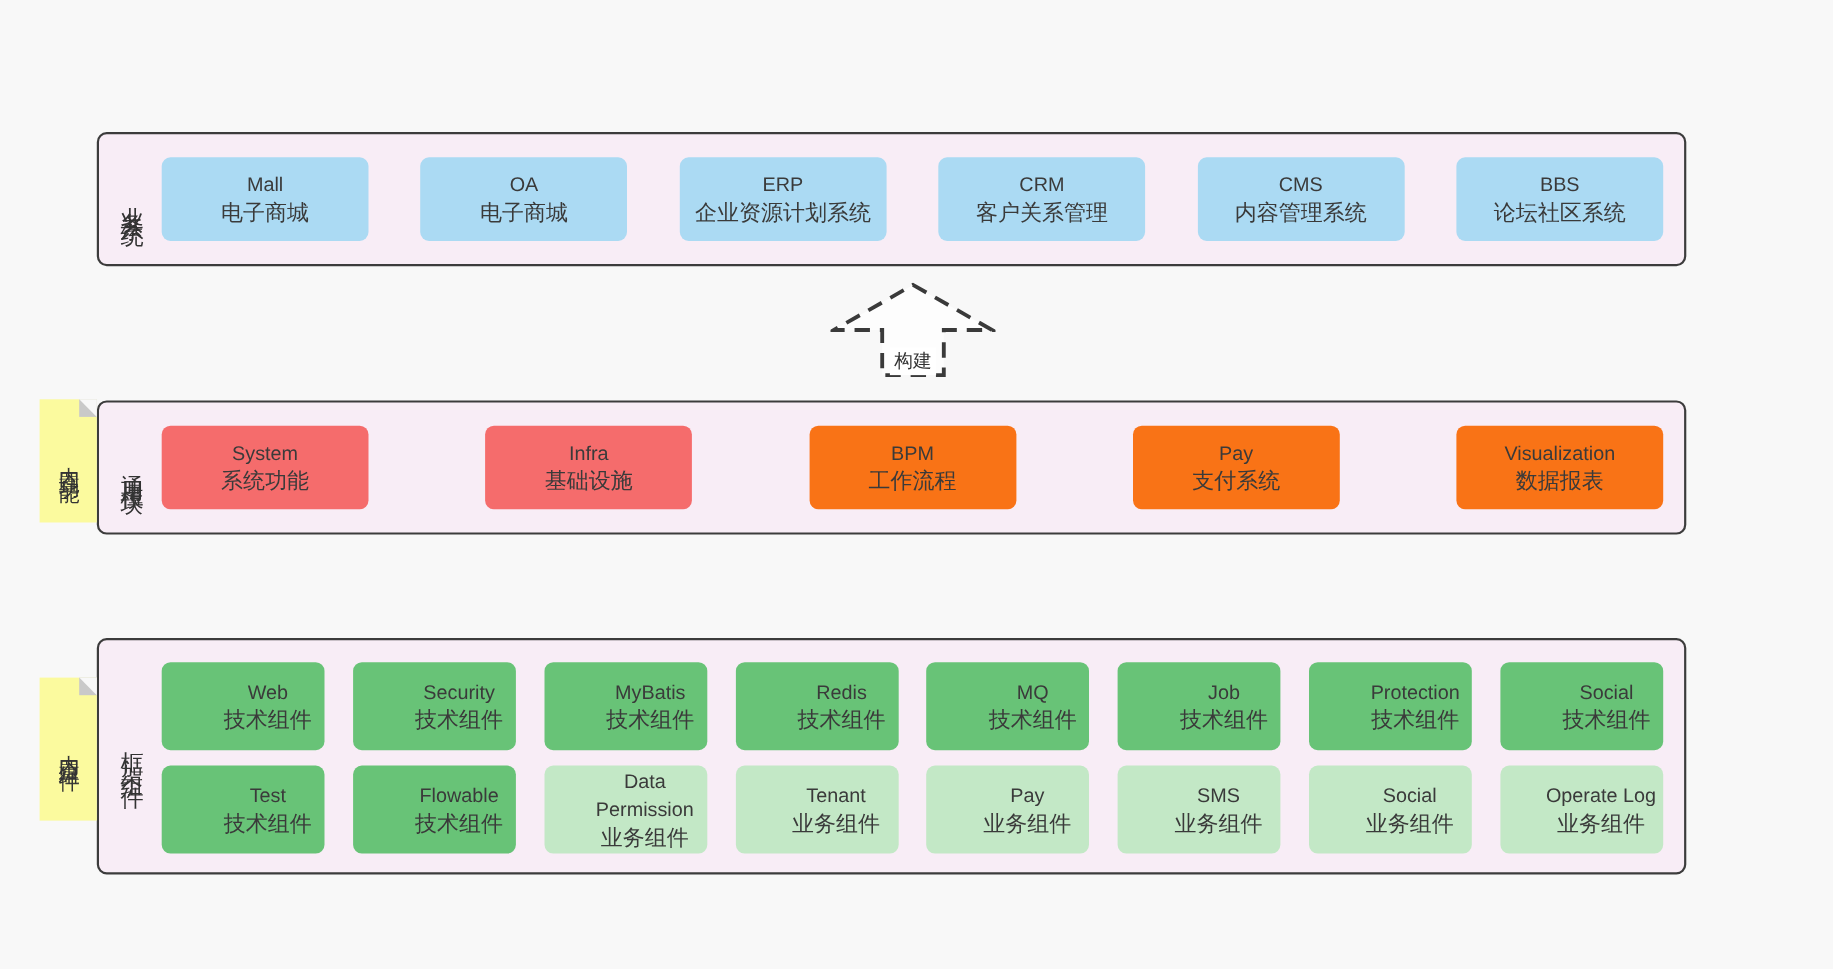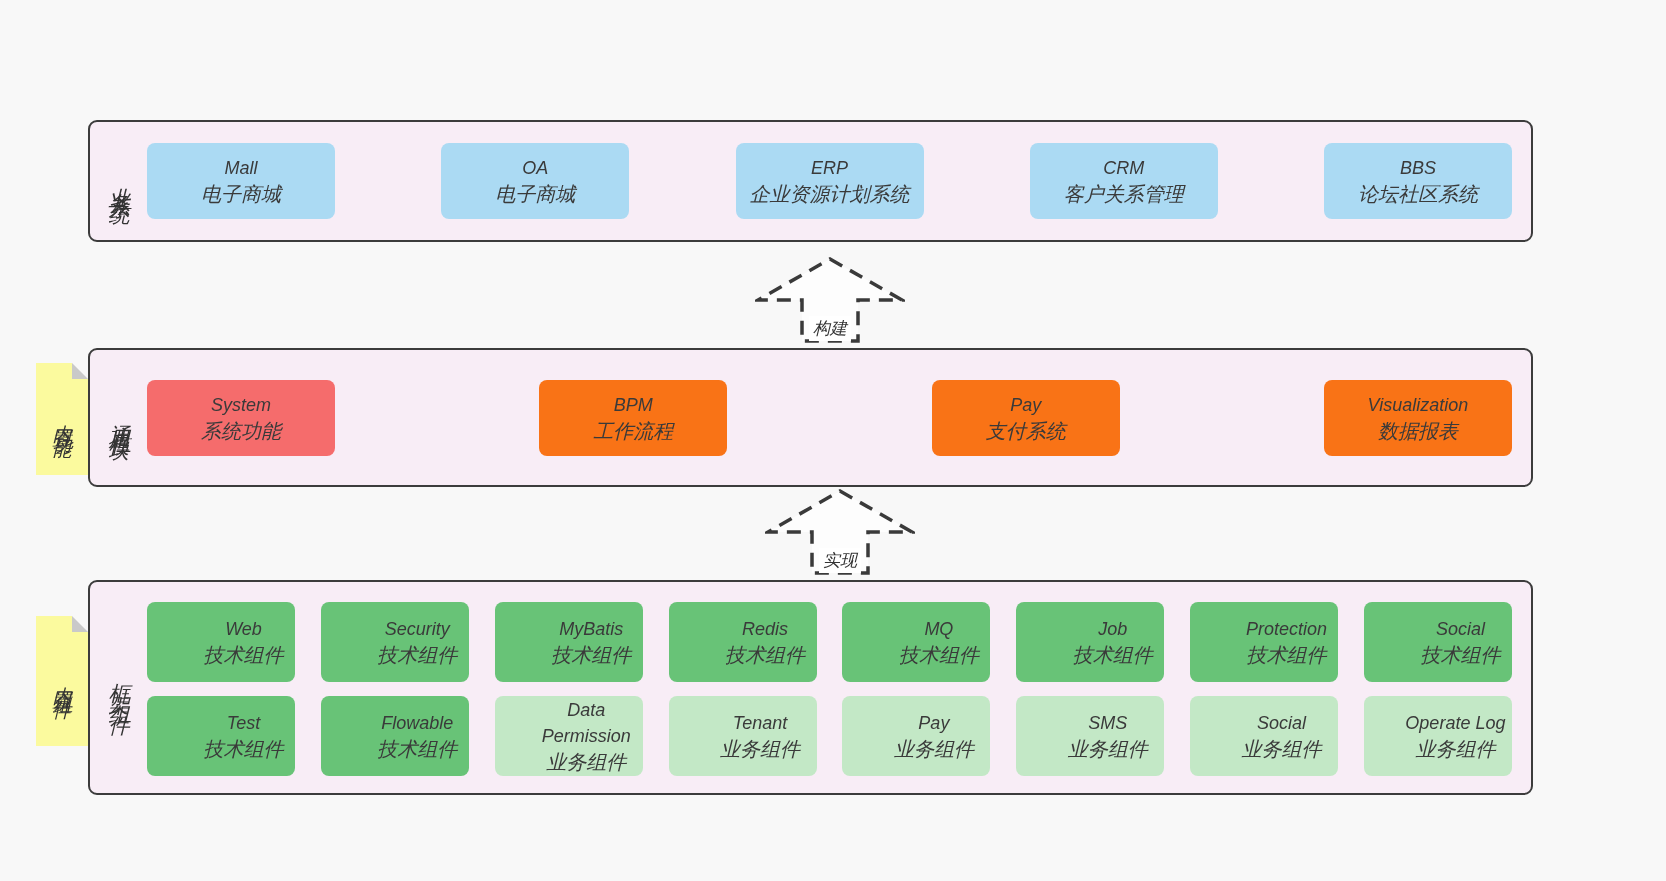--- a/index.html
+++ b/index.html
@@ -1,18 +1,18 @@
 <!DOCTYPE html>
 <html><head>
 <meta charset="utf-8">
 <style>
   * { margin:0; padding:0; box-sizing:border-box; }
   html,body { width:1666px; height:881px; }
   body { font-family:"Liberation Sans","DejaVu Sans",sans-serif; background:#f8f8f8; color:#3a3a3a; }
-  .page { position:relative; width:1666px; height:881px; background:#f8f8f8; overflow:hidden;font-style:italic; }
+  .page { position:relative; width:1666px; height:881px; background:#f8f8f8; overflow:hidden; }
 
   .panel {
     position:absolute; left:88px; width:1445px;
     background:#f8edf6; border:2px solid #3c3c3c; border-radius:9px;
   }
   .side-label {
     position:absolute; left:15px; top:50%; transform:translateY(-50%);
     writing-mode:vertical-rl; text-orientation:upright;
     font-size:21px; letter-spacing:5px; color:#333; white-space:nowrap;
   }
@@ -82,62 +82,64 @@
       </div>
       <div class="box w188 blue">
         <div class="en">ERP</div>
         <div class="zh">企业资源计划系统</div>
       </div>
       <div class="box w188 blue">
         <div class="en">CRM</div>
         <div class="zh">客户关系管理</div>
       </div>
       <div class="box w188 blue">
+        <div class="en">CMS</div>
+        <div class="zh">内容管理系统</div>
+      </div>
+      <div class="box w188 blue">
         <div class="en">BBS</div>
         <div class="zh">论坛社区系统</div>
       </div>
     </div>
   </section>
 
   <div class="arrow" style="left:755px; top:256px;">
     <svg width="150" height="88" viewBox="0 0 150 88">
       <polygon points="75,3 147,44 103,44 103,85 47,85 47,44 3,44" fill="#fdfdfd" stroke="#3a3a3a" stroke-width="3.5" stroke-dasharray="14 9"></polygon>
     </svg>
     <span class="arrow-label">构建</span>
   </div>
 
   <div class="note" style="top:363px; height:112px;">内置功能</div>
-  <section class="panel" style="top:348px; height:139px;">
+  <section class="panel" style="top:364px; height:122px;">
     <div class="side-label">通用模块</div>
     <div class="boxes">
       <div class="box w188 red">
         <div class="en">System</div>
         <div class="zh">系统功能</div>
       </div>
+      <div class="box w188 red">
+        <div class="en">Infra</div>
+        <div class="zh">基础设施</div>
+      </div>
       <div class="box w188 pink">
         <div class="en">BPM</div>
         <div class="zh">工作流程</div>
       </div>
       <div class="box w188 pink">
         <div class="en">Pay</div>
         <div class="zh">支付系统</div>
       </div>
       <div class="box w188 pink">
         <div class="en">Visualization</div>
         <div class="zh">数据报表</div>
       </div>
     </div>
   </section>
 
-  <div class="arrow" style="left:765px; top:488px;">
-    <svg width="150" height="88" viewBox="0 0 150 88">
-      <polygon points="75,3 147,44 103,44 103,85 47,85 47,44 3,44" fill="#fdfdfd" stroke="#3a3a3a" stroke-width="3.5" stroke-dasharray="14 9"></polygon>
-    </svg>
-    <span class="arrow-label">实现</span>
-  </div>
 
   <div class="note" style="top:616px; height:130px;">内置组件</div>
   <section class="panel" style="top:580px; height:215px;">
     <div class="side-label tall">框架组件</div>
     <div class="rows">
       <div class="row">
         <div class="box w148 green">
           <div class="en">Web</div>
           <div class="zh">技术组件</div>
         </div>

